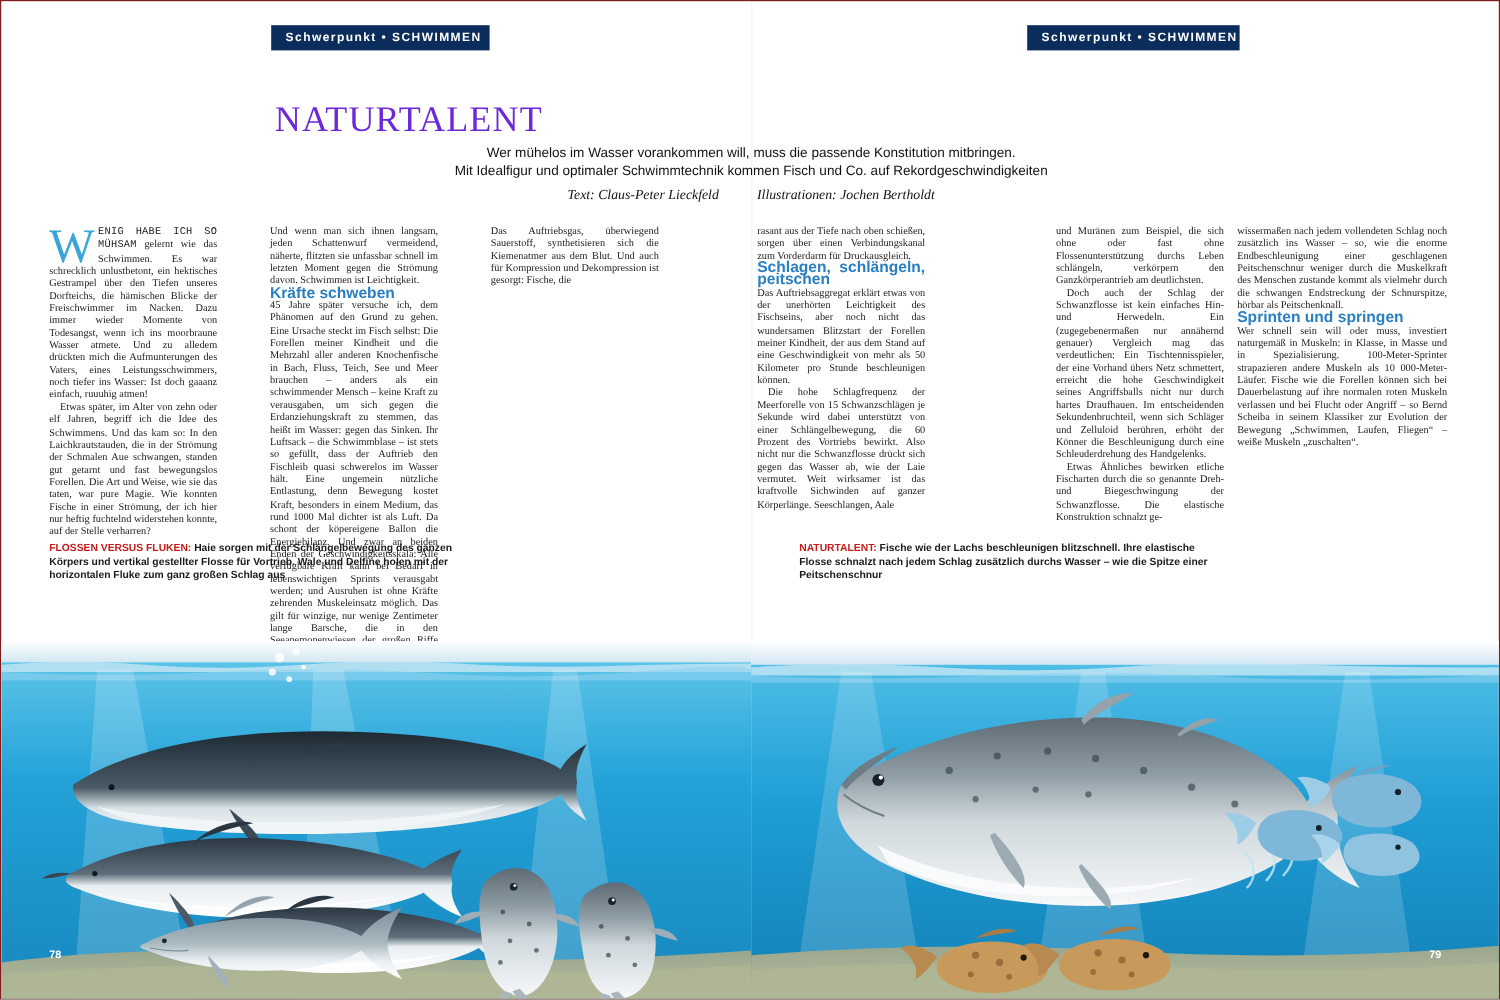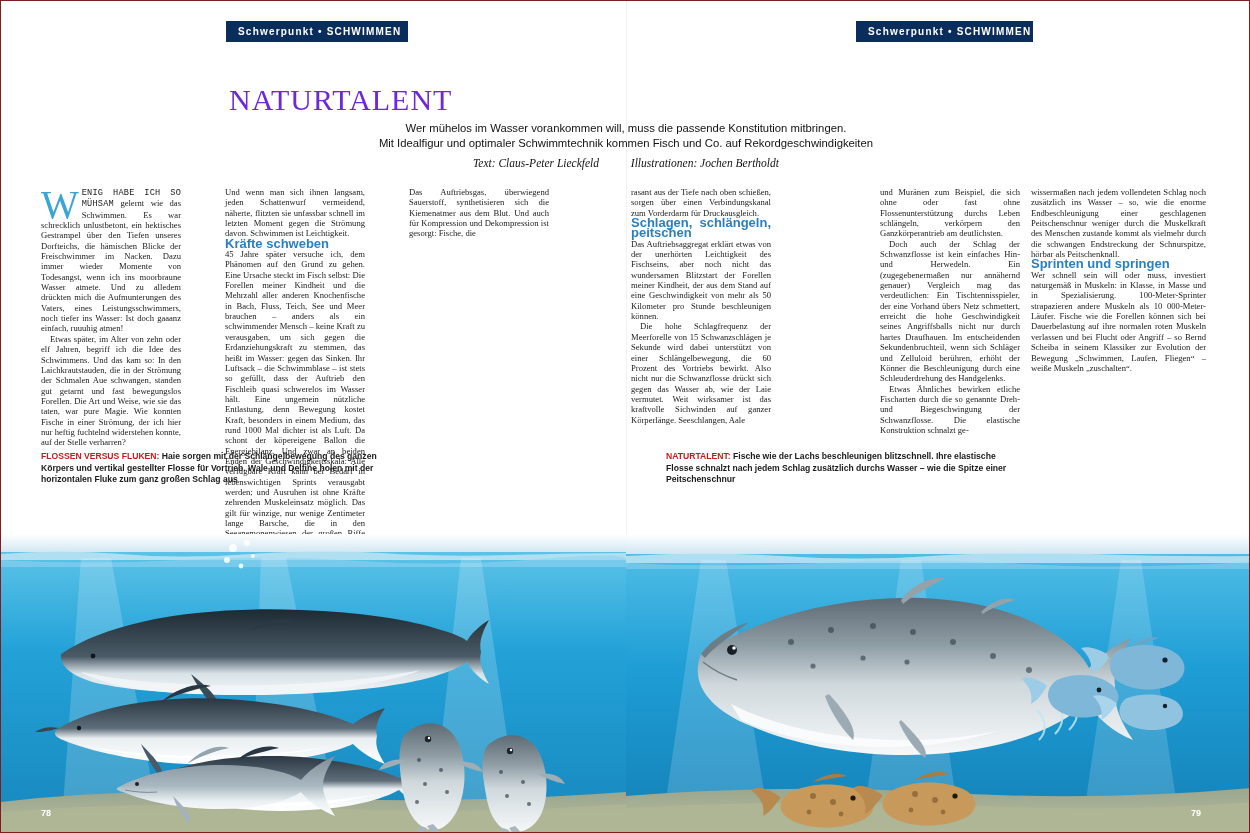--- a/index.html
+++ b/index.html
@@ -109,21 +109,21 @@
   .caption .hl{color:#c81a1a;}
   #cap-left{left:40px;top:450px;}
   #cap-right{left:665px;top:450px;width:350px;}
 
   
   .art{position:absolute;left:0;width:1250px;height:300px;top:533px;}
   .art svg{display:block;}
 
   
   .folio{
-    position:absolute;bottom:14px;
+    position:absolute;bottom:32px;
     font-family:"Liberation Sans", sans-serif;
     font-size:9px;color:#ffffff;font-weight:bold;
   }
   #folio-left{left:40px;}
   #folio-right{left:1190px;}
 
   
   .gutter{
     position:absolute;left:625px;top:0;width:1px;height:833px;
     background:rgba(0,0,0,0.05);

